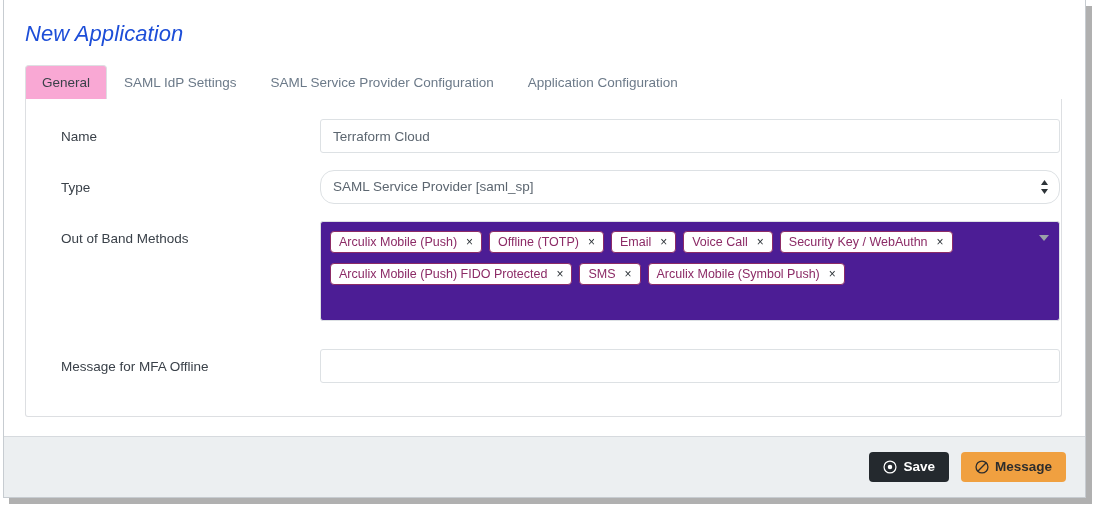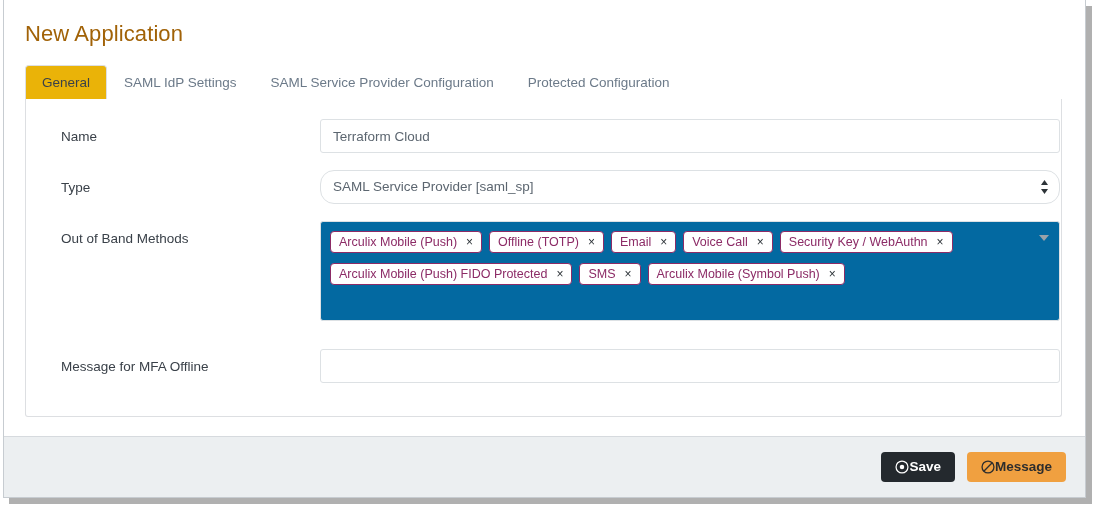--- a/index.html
+++ b/index.html
@@ -31,23 +31,24 @@
     box-shadow: 6px 6px 0 0 rgba(150,150,150,0.75);
   }
 
   
   .title {
     position: absolute;
     left: 21px;
     top: 20px;
     font-size: 22px;
     font-weight: 400;
-    color: #a16207;
+    color: #1d4ed8;
     letter-spacing: 0.1px;
     line-height: 28px;
+    font-style: italic;
   }
 
   
   .tabbar {
     position: absolute;
     left: 21px;
     top: 65px;
     width: 1037px;
     height: 35px;
     display: flex;
@@ -61,21 +62,21 @@
     line-height: 16px;
     border: 1px solid transparent;
     border-bottom: none;
     position: relative;
     top: 1px;
     white-space: nowrap;
     cursor: pointer;
   }
   .tab.active {
     color: #3a4149;
-    background: #eab308;
+    background: #f9a8d4;
     border-color: #dddfe2;
     border-top-left-radius: 4px;
     border-top-right-radius: 4px;
   }
 
   
   .panel {
     position: absolute;
     left: 21px;
     top: 99px;
@@ -149,21 +150,21 @@
     pointer-events: none;
   }
 
   
   .chipbox {
     position: relative;
     width: 100%;
     min-height: 100px;
     border: 1px solid #dde1e4;
     border-radius: 3px;
-    background: #0369a1;
+    background: #4c1d95;
     padding: 9px 34px 9px 9px;
   }
   .chiprow { display: flex; flex-wrap: wrap; }
   .chip {
     display: inline-flex;
     align-items: center;
     height: 22px;
     border: 1px solid #8c2b66;
     border-radius: 4px;
     background: #ffffff;
@@ -205,21 +206,21 @@
     border-top: 1px solid #d6dade;
     display: flex;
     align-items: center;
     justify-content: flex-end;
     padding-right: 19px;
     gap: 12px;
   }
   .btn {
     display: inline-flex;
     align-items: center;
-    gap: 0;
+    gap: 6px;
     height: 30px;
     padding: 0 14px;
     border: none;
     border-radius: 4px;
     font-family: "Liberation Sans", sans-serif;
     font-size: 13.5px;
     font-weight: 700;
     cursor: pointer;
     line-height: 1;
   }
@@ -239,21 +240,21 @@
       <div class="tab active">
         <span>General</span>
       </div>
       <div class="tab">
         <span>SAML IdP Settings</span>
       </div>
       <div class="tab">
         <span>SAML Service Provider Configuration</span>
       </div>
       <div class="tab">
-        <span>Protected Configuration</span>
+        <span>Application Configuration</span>
       </div>
     </div>
 
     <div class="panel">
 
       <div class="form-row" id="row-name">
         <div class="form-label">Name</div>
         <div class="field">
           <input class="text-input" type="text" value="Terraform Cloud" style="">
         </div>

